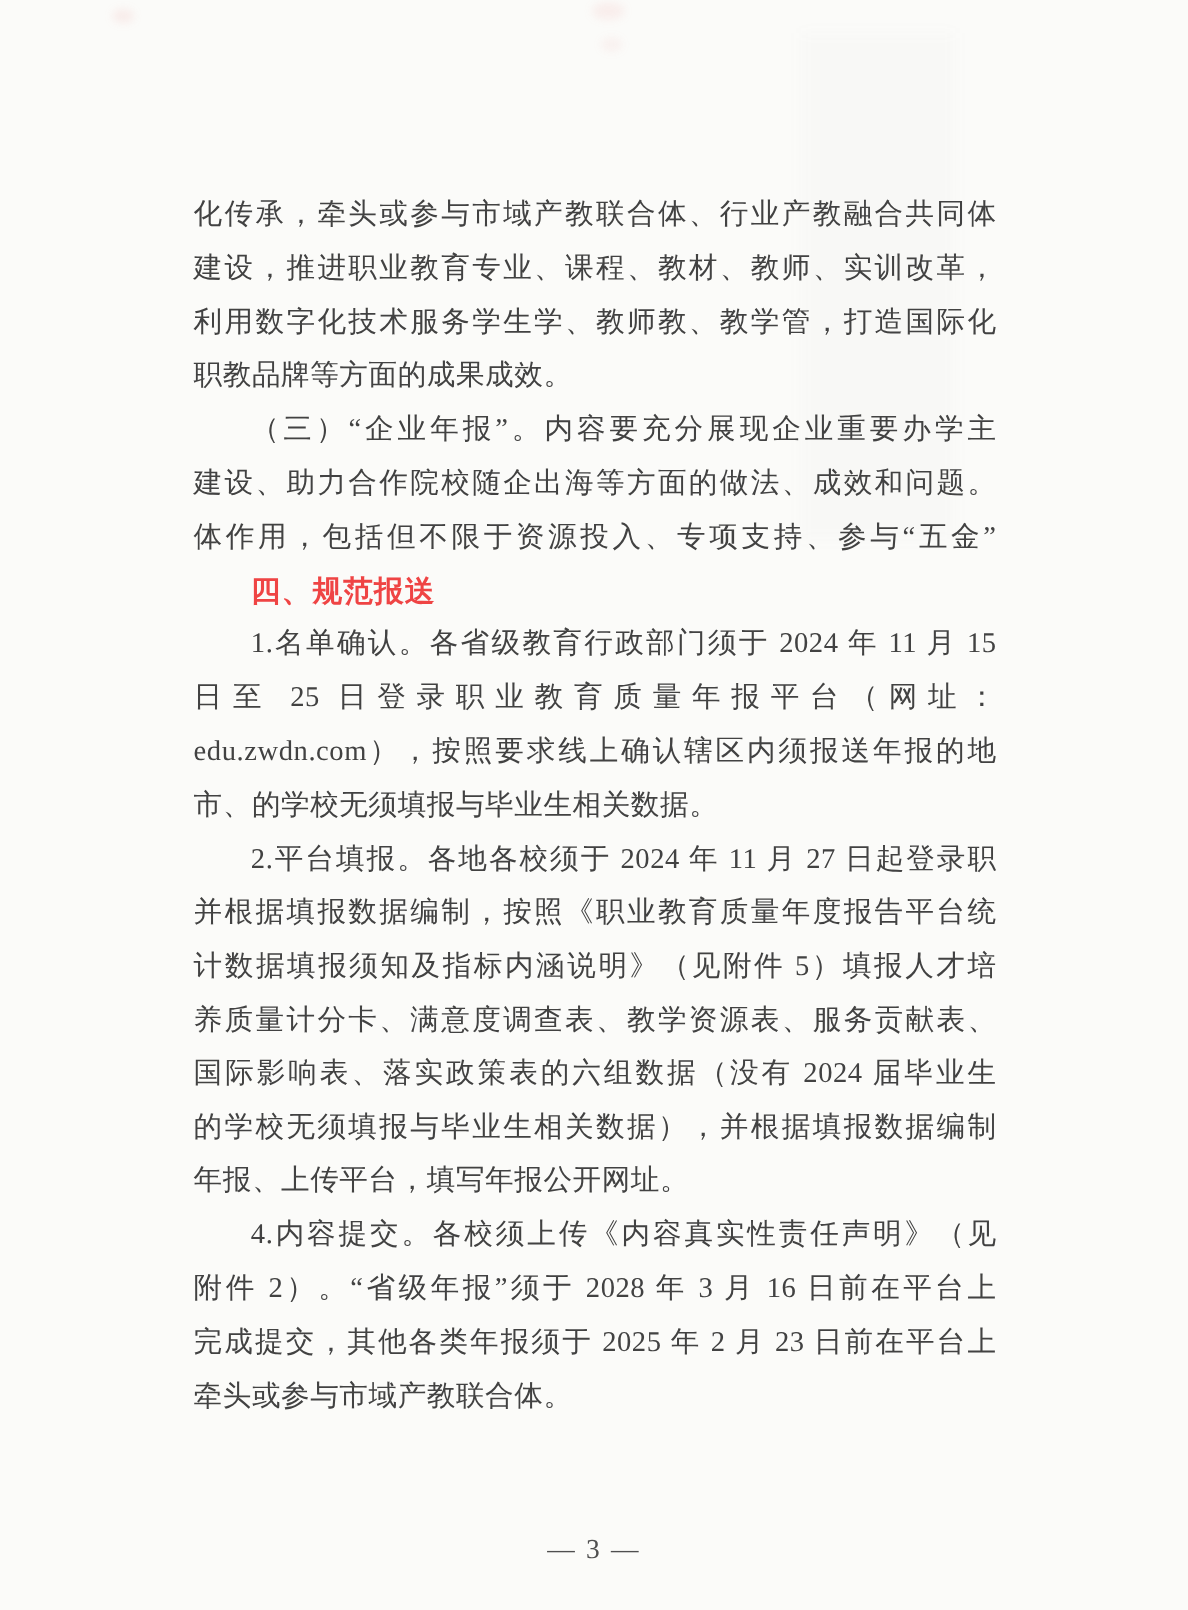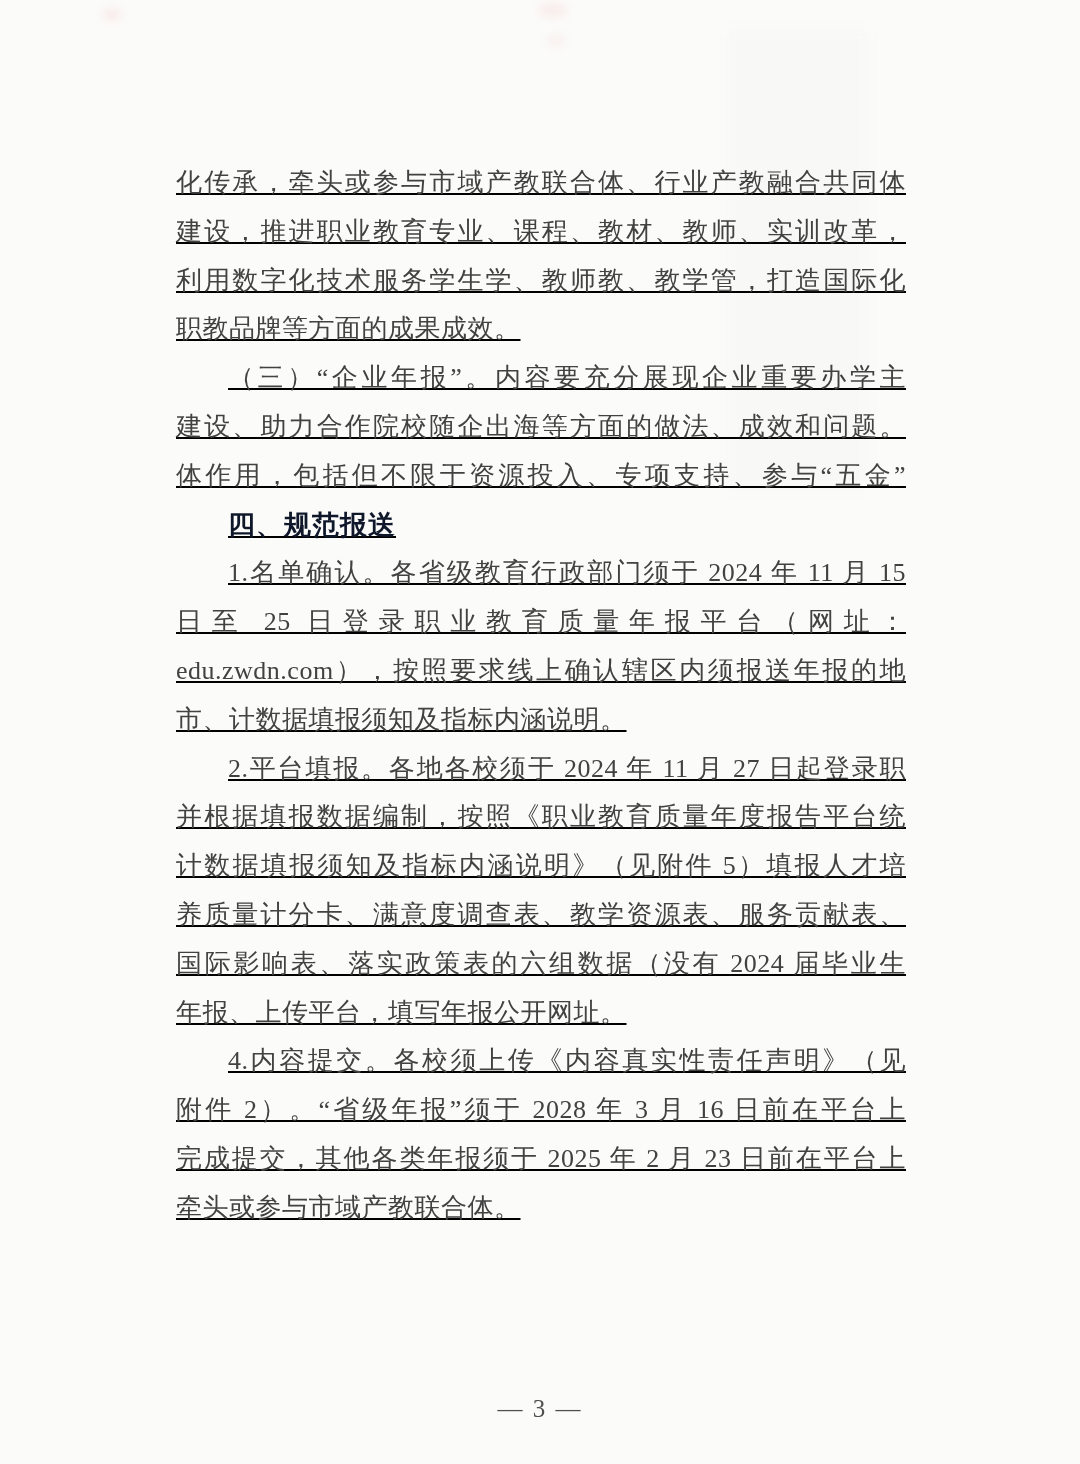--- a/index.html
+++ b/index.html
@@ -30,43 +30,42 @@
     filter: blur(4px);
     pointer-events: none;
   }
   .smudge-a { left: 102px; top: 8px;  width: 20px; height: 13px; background: rgba(232,130,130,0.12); }
   .smudge-b { left: 538px; top: 2px;  width: 30px; height: 16px; background: rgba(232,130,130,0.10); }
   .smudge-c { left: 546px; top: 34px; width: 20px; height: 13px; background: rgba(232,130,130,0.08); }
 
   .doc {
     position: absolute;
     left: 176px;
-    top: 159px;
+    top: 171px;
     width: 730px;
-    text-decoration: underline;
   }
   .line {
     font-size: 26px;
     line-height: 48.8px;
     height: 48.8px;
     color: #424242;
     text-align: justify;
     white-space: nowrap;
     letter-spacing: 0.5px;
   }
   .line.fill {
     text-align-last: justify;
     white-space: normal;
   }
   .line.indent { text-indent: 52px; }
   .line.heading {
     font-family: "Liberation Sans", "DejaVu Sans", sans-serif;
     font-weight: 700;
     font-size: 27px;
-    color: #0f172a;
+    color: #ef4444;
     letter-spacing: 1px;
   }
   .page-footer {
     position: absolute;
     left: 0; top: 1384px;
     width: 100%;
     text-align: center;
     font-size: 25px;
     line-height: 49px;
     color: #4f4f4f;
@@ -87,26 +86,27 @@
       <div class="line body fill">建设，推进职业教育专业、课程、教材、教师、实训改革，</div>
       <div class="line body fill">利用数字化技术服务学生学、教师教、教学管，打造国际化</div>
       <div class="line body">职教品牌等方面的成果成效。</div>
       <div class="line body indent fill">（三）“企业年报”。内容要充分展现企业重要办学主</div>
       <div class="line body fill">建设、助力合作院校随企出海等方面的做法、成效和问题。</div>
       <div class="line body fill">体作用，包括但不限于资源投入、专项支持、参与“五金”</div>
       <div class="line heading indent">四、规范报送</div>
       <div class="line body indent fill">1.名单确认。各省级教育行政部门须于 2024 年 11 月 15</div>
       <div class="line body fill">日至 25 日登录职业教育质量年报平台（网址：</div>
       <div class="line body fill">edu.zwdn.com），按照要求线上确认辖区内须报送年报的地</div>
-      <div class="line body">市、计数据填报须知及指标内涵说明。</div>
+      <div class="line body">市、的学校无须填报与毕业生相关数据。</div>
       <div class="line body indent fill">2.平台填报。各地各校须于 2024 年 11 月 27 日起登录职</div>
       <div class="line body fill">并根据填报数据编制，按照《职业教育质量年度报告平台统</div>
       <div class="line body fill">计数据填报须知及指标内涵说明》（见附件 5）填报人才培</div>
       <div class="line body fill">养质量计分卡、满意度调查表、教学资源表、服务贡献表、</div>
       <div class="line body fill">国际影响表、落实政策表的六组数据（没有 2024 届毕业生</div>
+      <div class="line body fill">的学校无须填报与毕业生相关数据），并根据填报数据编制</div>
       <div class="line body">年报、上传平台，填写年报公开网址。</div>
       <div class="line body indent fill">4.内容提交。各校须上传《内容真实性责任声明》（见</div>
       <div class="line body fill">附件 2）。“省级年报”须于 2028 年 3 月 16 日前在平台上</div>
       <div class="line body fill">完成提交，其他各类年报须于 2025 年 2 月 23 日前在平台上</div>
       <div class="line body">牵头或参与市域产教联合体。</div>
     </main>
 
   <footer class="page-footer">— 3 —</footer>
 </div>
 

